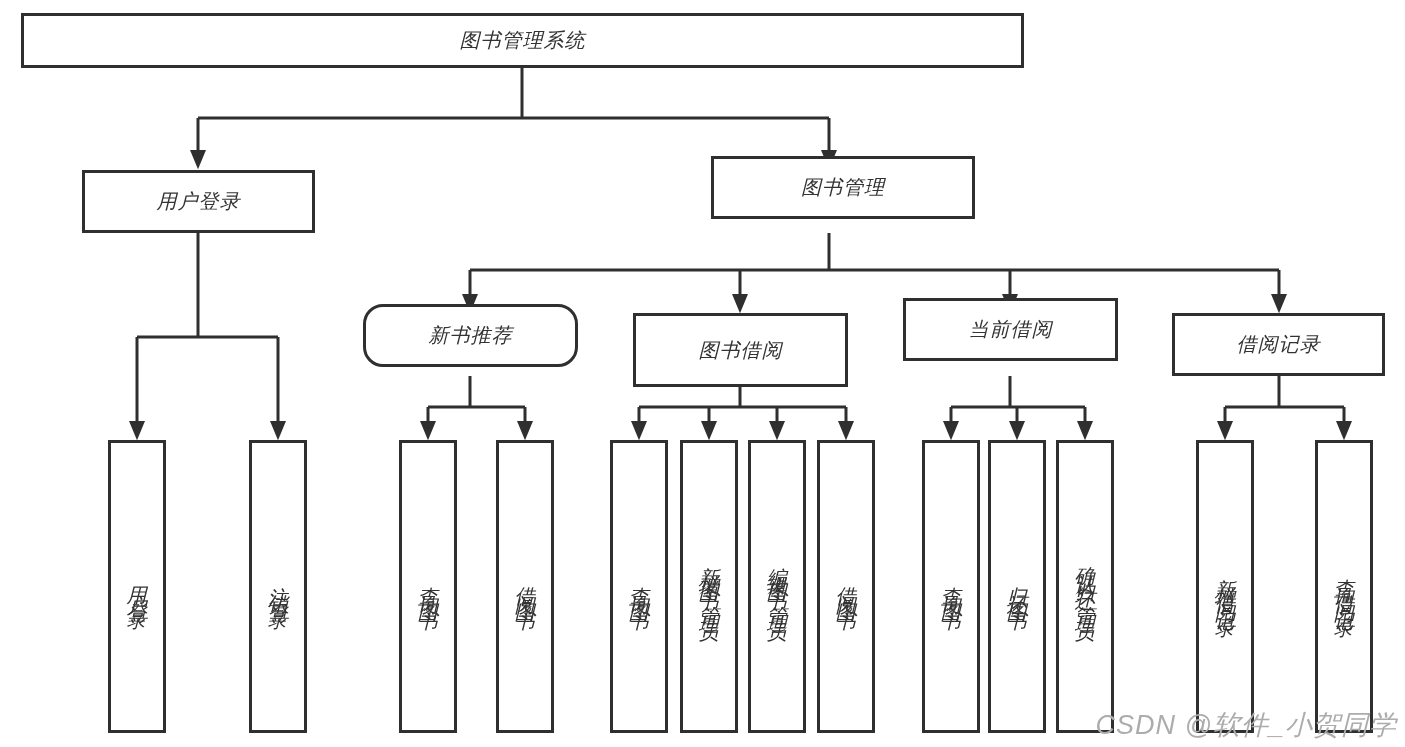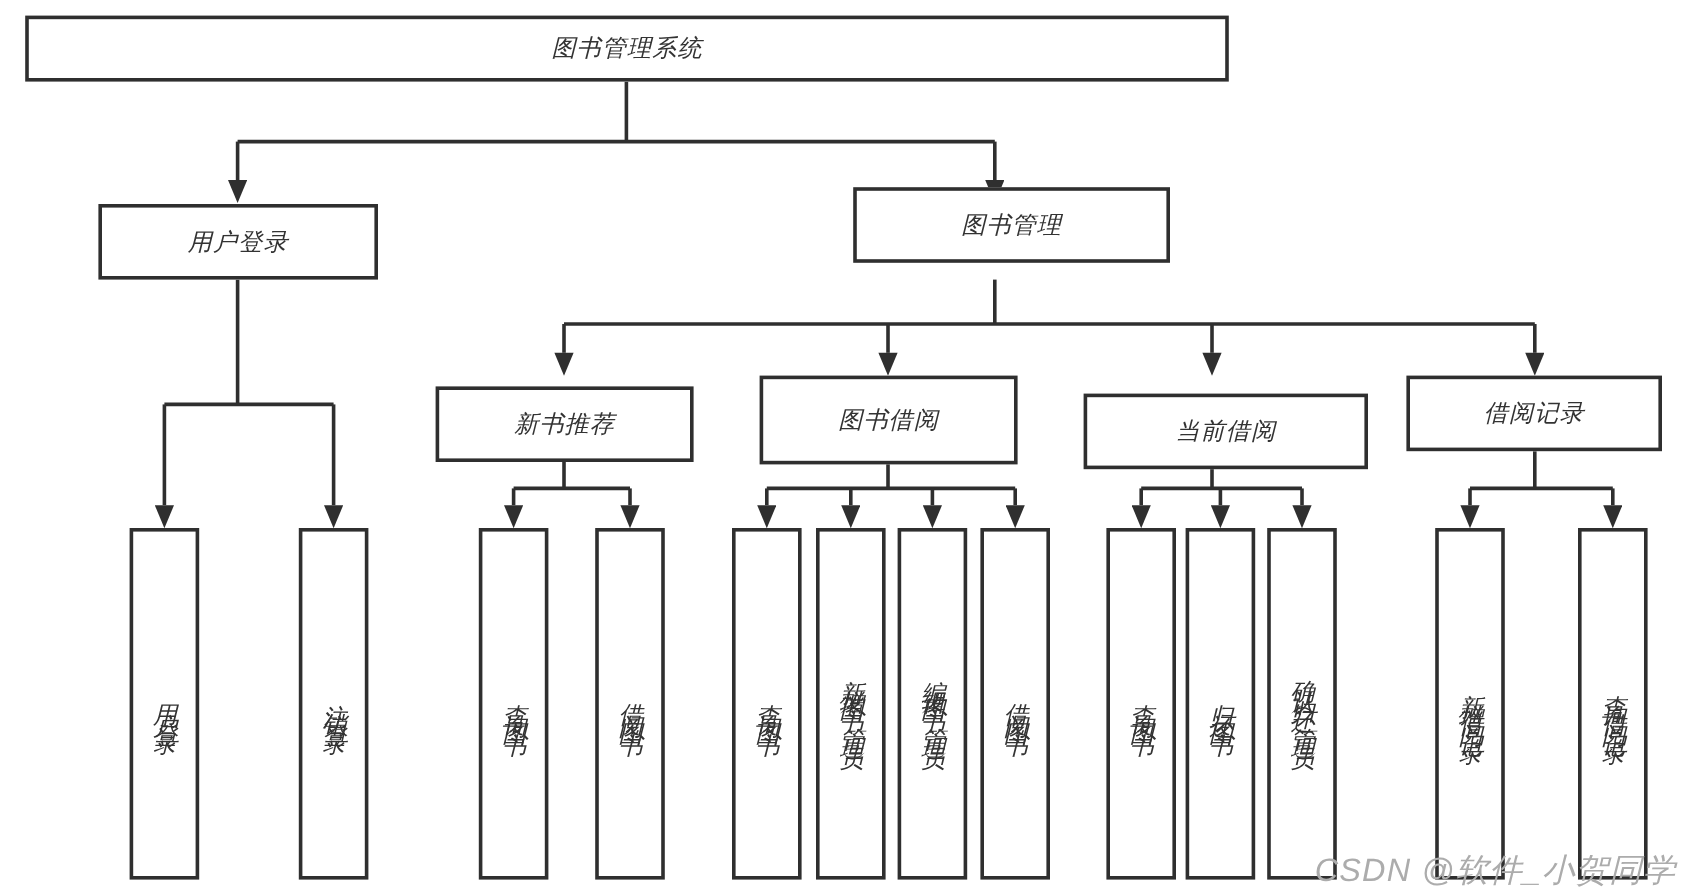--- a/index.html
+++ b/index.html
@@ -37,23 +37,23 @@
     letter-spacing: 8px;
     line-height: 1;
     white-space: nowrap;
   }
   
   #n-root     { left: 21px;  top: 13px;  width: 1003px; height: 55px; }
   
   #n-user-login { left: 82px;  top: 170px; width: 233px; height: 63px; }
   #n-book-mgmt  { left: 711px; top: 156px; width: 264px; height: 63px; }
   
-  #n-new-rec  { left: 363px;  top: 322px; width: 215px; height: 63px; }
+  #n-new-rec  { left: 363px;  top: 304px; width: 215px; height: 63px; border-radius: 20px; }
   #n-borrow   { left: 633px;  top: 313px; width: 215px; height: 74px; }
-  #n-current  { left: 903px;  top: 328px; width: 237px; height: 63px; }
+  #n-current  { left: 903px;  top: 298px; width: 215px; height: 63px; }
   #n-records  { left: 1172px; top: 313px; width: 213px; height: 63px; }
   
   .leaf { top: 440px; width: 58px; height: 293px; }
   #l-a1 { left: 108px; }
   #l-a2 { left: 249px; }
   #l-b1 { left: 399px; }
   #l-b2 { left: 496px; }
   #l-c1 { left: 610px; }
   #l-c2 { left: 680px; }
   #l-c3 { left: 748px; }

